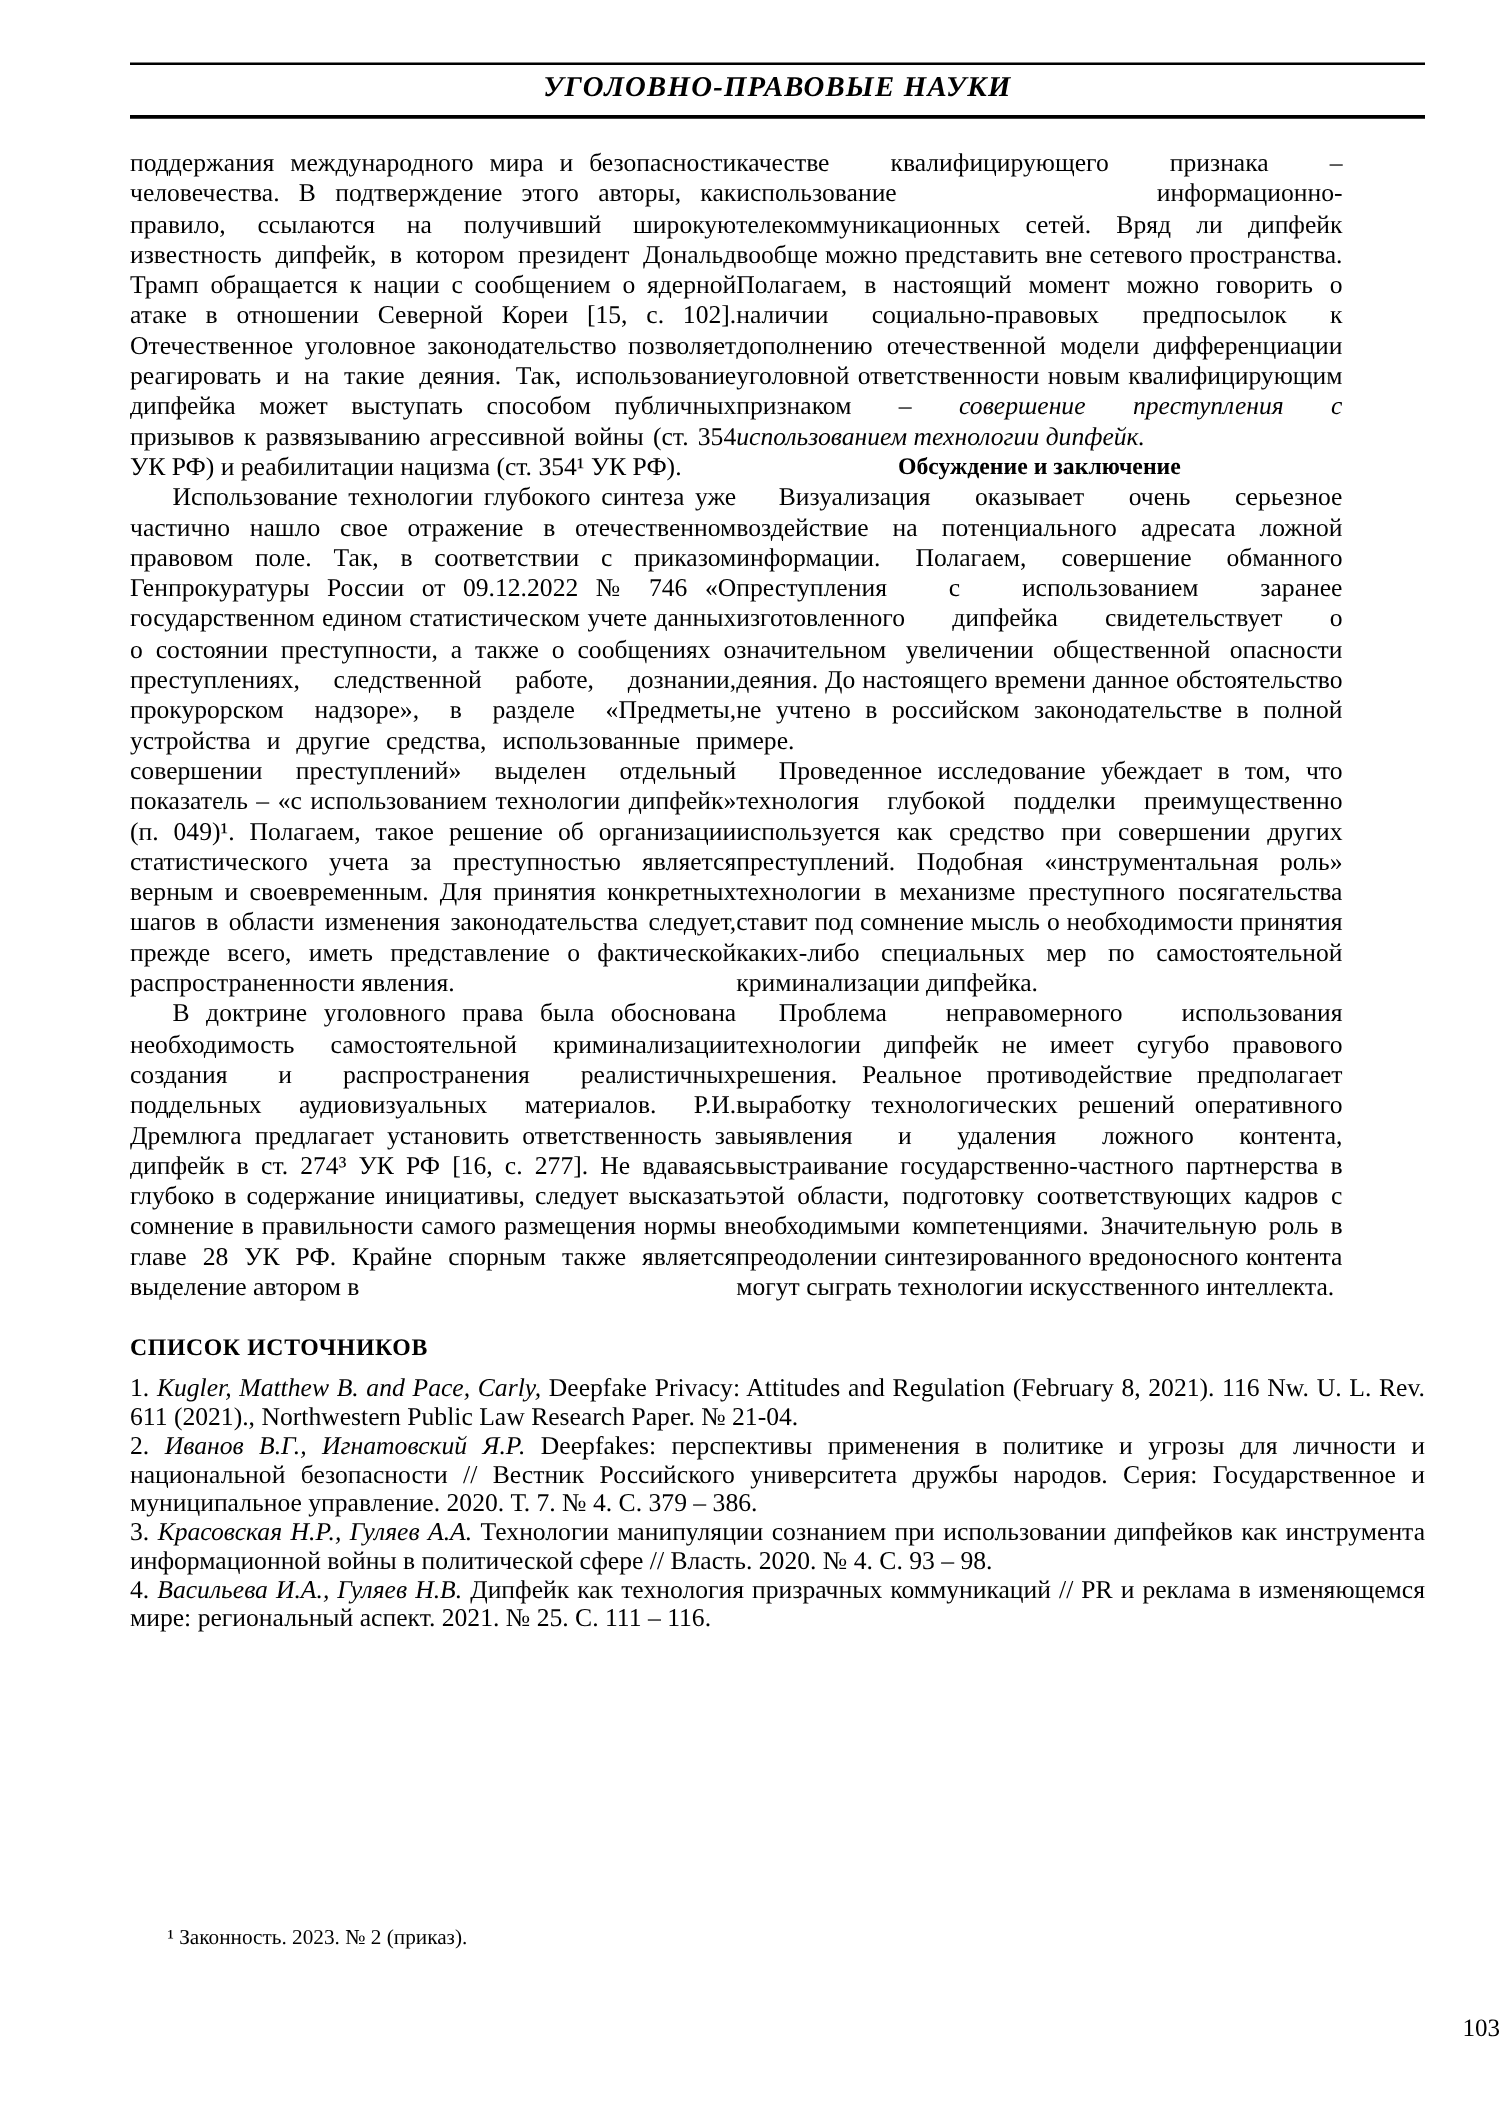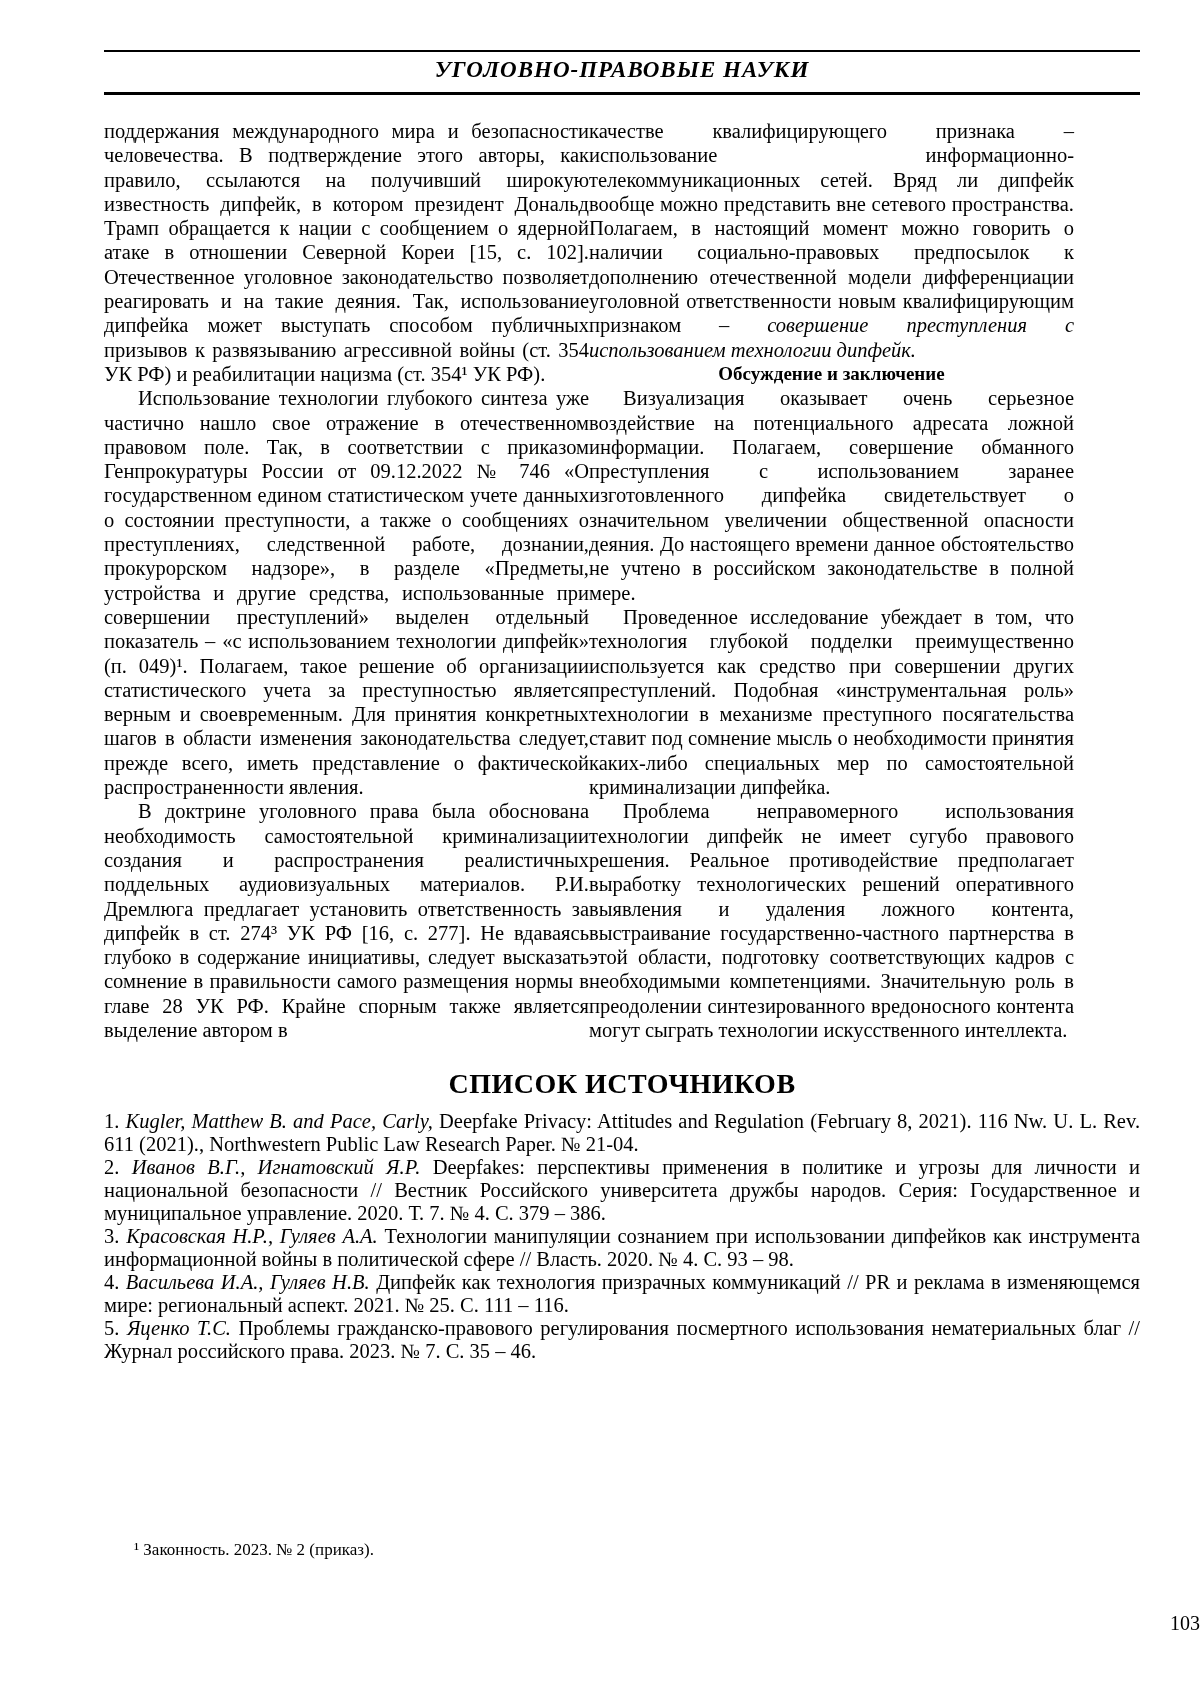--- a/index.html
+++ b/index.html
@@ -41,22 +41,21 @@
     margin: 0;
     font-size: 19px;
     line-height: 24.3px;
     font-weight: bold;
     text-align: center;
   }
   .emph { font-style: italic; }
   .references { margin-top: 26px; }
   .ref-title {
     margin: 0 0 10px 0;
-    text-align: center;
-    font-size: 28px;
+    font-size: 19px;
     font-weight: bold;
     letter-spacing: 0.5px;
     font-family: Liberation Serif, serif;
   }
   p.ref {
     margin: 0;
     font-size: 20.5px;
     line-height: 23px;
     text-align: justify;
     hyphens: auto;
@@ -116,22 +115,19 @@
       <span>Deepfakes: перспективы применения в политике и угрозы для личности и национальной безопасности // Вестник Российского университета дружбы народов. Серия: Государственное и муниципальное управление. 2020. Т. 7. № 4. С. 379 – 386.</span></p>
 
     <p class="ref"><span>3.</span>
       <span class="authors">Красовская Н.Р., Гуляев А.А.</span>
       <span>Технологии манипуляции сознанием при использовании дипфейков как инструмента информационной войны в политической сфере // Власть. 2020. № 4. С. 93 – 98.</span></p>
 
     <p class="ref"><span>4.</span>
       <span class="authors">Васильева И.А., Гуляев Н.В.</span>
       <span>Дипфейк как технология призрачных коммуникаций // PR и реклама в изменяющемся мире: региональный аспект. 2021. № 25. С. 111 – 116.</span></p>
 
-    <p class="ref"><span>5.</span>
-      <span class="authors">Яценко Т.С.</span>
-      <span>Проблемы гражданско-правового регулирования посмертного использования нематериальных благ // Журнал российского права. 2023. № 7. С. 35 – 46.</span></p>
   </section>
 
   <div class="footnote">¹ Законность. 2023. № 2 (приказ).</div>
 
   <div class="page-number">103</div>
 
 </div>
 
 </body></html>

